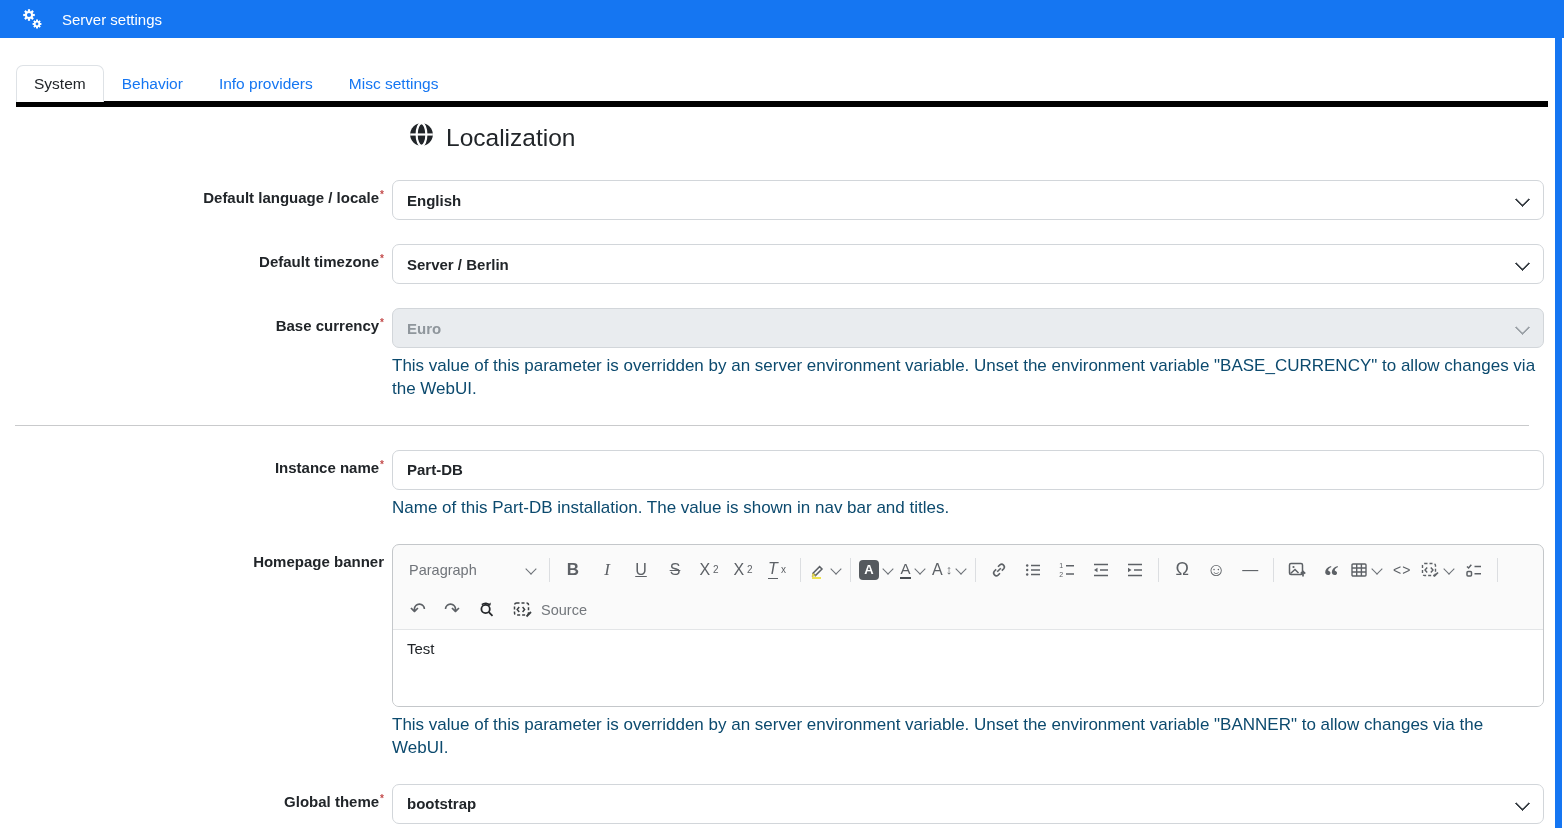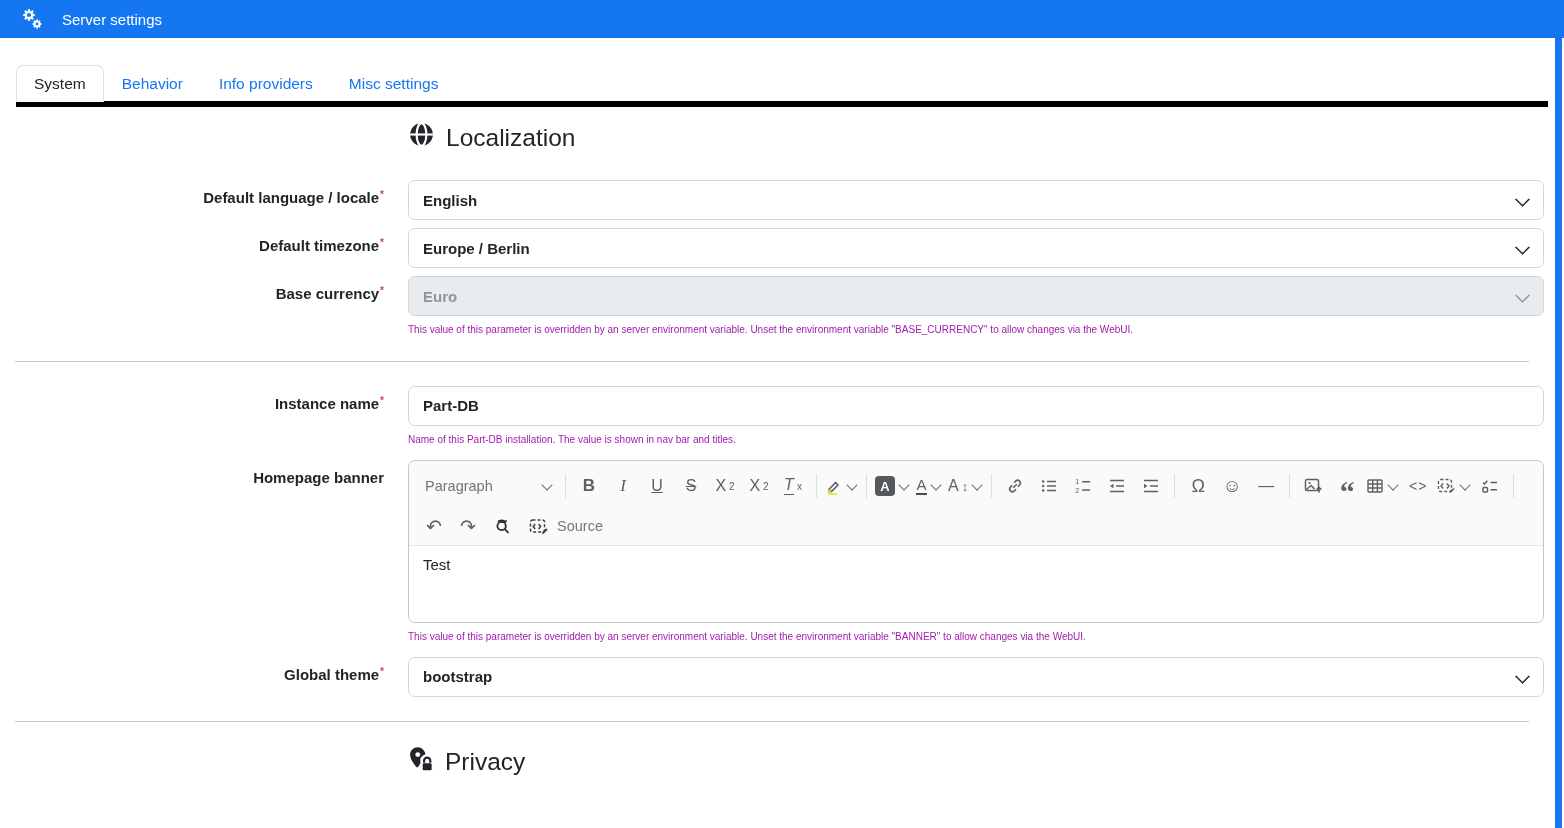--- a/index.html
+++ b/index.html
@@ -25,21 +25,21 @@
   .tab{
     padding:9px 17px;font-size:15.5px;color:#1576f2;cursor:pointer;
     border:1px solid transparent;border-bottom:none;margin-bottom:-1px;
     border-radius:7px 7px 0 0;text-decoration:none;
   }
   .tab.active{
     background:#fff;color:#212529;border-color:#dee2e6 #dee2e6 #fff;
   }
   
   main{padding-right:20px;}
-  .row{display:grid;grid-template-columns:384px 1fr;column-gap:24px;margin-bottom:8px;}
+  .row{display:grid;grid-template-columns:384px 1fr;column-gap:8px;margin-bottom:24px;}
   .lbl{
     text-align:right;font-weight:bold;font-size:15px;padding-top:8px;line-height:1.3;
   }
   .req{color:#c34b4b;font-size:10px;vertical-align:top;margin-left:1px;}
   .section-head{
     margin:14px 0 26px 408px;display:flex;align-items:center;gap:11px;
     font-size:24.5px;font-weight:500;color:#212529;
   }
   .section-head svg{flex:0 0 auto;}
   hr.sep{border:none;border-top:1px solid #c9cacc;margin:24px 15px;}
@@ -51,21 +51,21 @@
     font-weight:bold;
   }
   .select{cursor:pointer;}
   .select .chev{
     position:absolute;right:15px;top:13px;width:9px;height:9px;
     border-right:2px solid #343a40;border-bottom:2px solid #343a40;
     transform:rotate(45deg);border-radius:1px;
   }
   .select.disabled{background:#e9ecef;color:#8f969c;cursor:default;}
   .select.disabled .chev{border-color:#9aa0a6;}
-  .help{font-size:10px;color:#a21caf;margin-top:7px;line-height:1.35;}
+  .help{font-size:17px;color:#0c4a6e;margin-top:7px;line-height:1.35;}
   
   .editor{border:1px solid #c4c7ca;border-radius:7px;overflow:hidden;background:#fafafa;}
   .tb-row{display:flex;align-items:center;padding:4px 8px;flex-wrap:nowrap;}
   .tb-row + .tb-row{padding-top:0;}
   .tbtn{
     min-width:30px;height:30px;display:flex;align-items:center;justify-content:center;
     color:#5d6166;font-size:16px;border-radius:3px;cursor:pointer;gap:3px;padding:0 2px;
   }
   .tbtn svg{display:block;}
   .tsep{width:1px;height:24px;background:#dcdee1;margin:0 6px;flex:0 0 auto;}
@@ -159,21 +159,21 @@
         <span>English</span>
         <span class="chev"></span>
       </div>
     </div>
   </div>
 
   <div class="row">
     <div class="lbl"><span>Default timezone</span><span class="req">*</span></div>
     <div>
       <div class="select">
-        <span>Europe / Berlin</span>
+        <span>Server / Berlin</span>
         <span class="chev"></span>
       </div>
     </div>
   </div>
 
   <div class="row">
     <div class="lbl"><span>Base currency</span><span class="req">*</span></div>
     <div>
       <div class="select disabled">
         <span>Euro</span>

